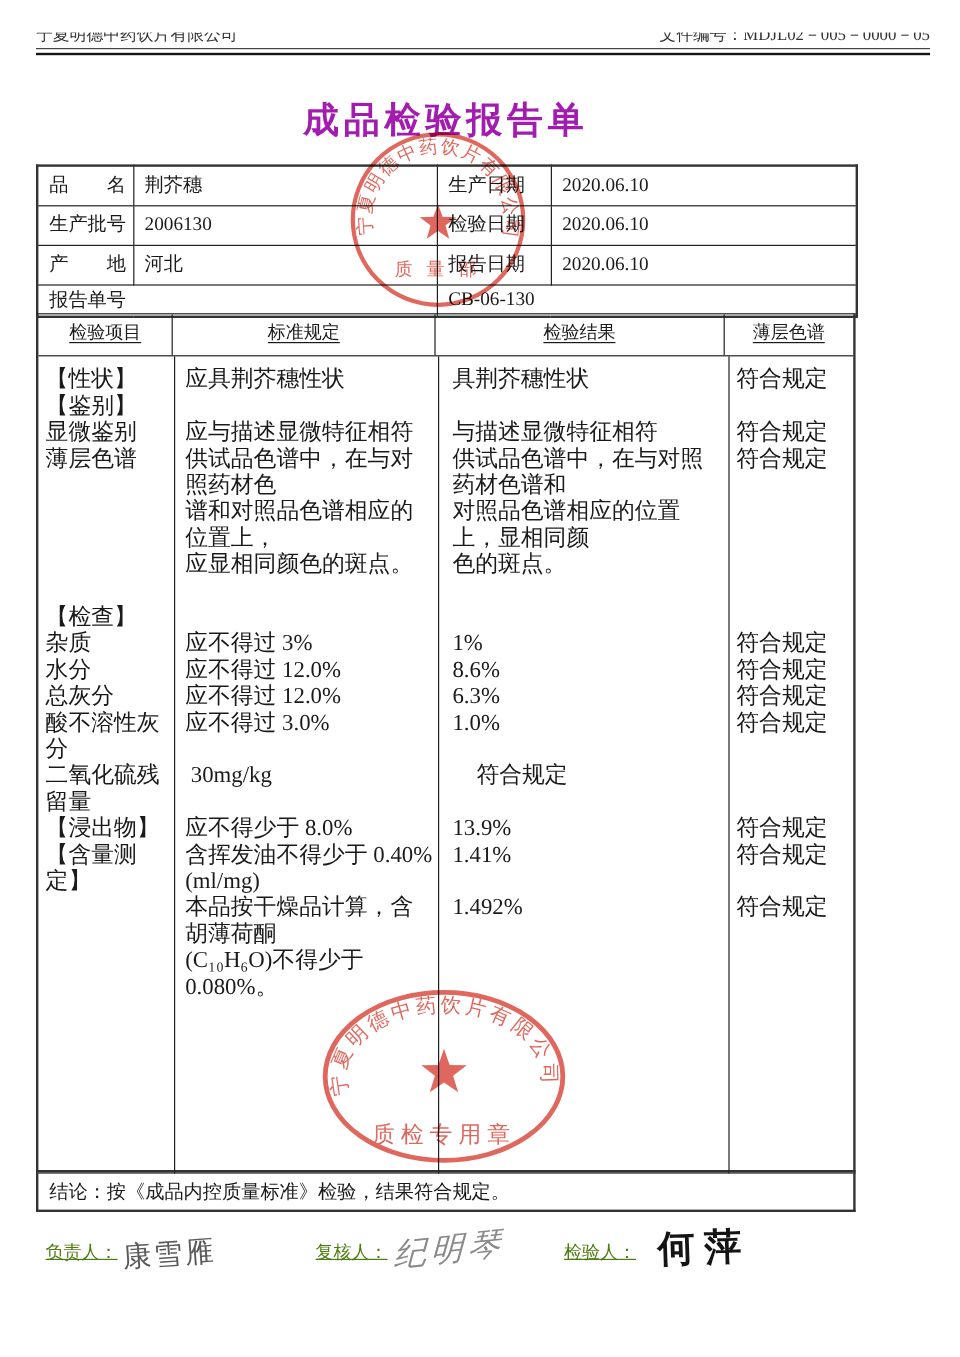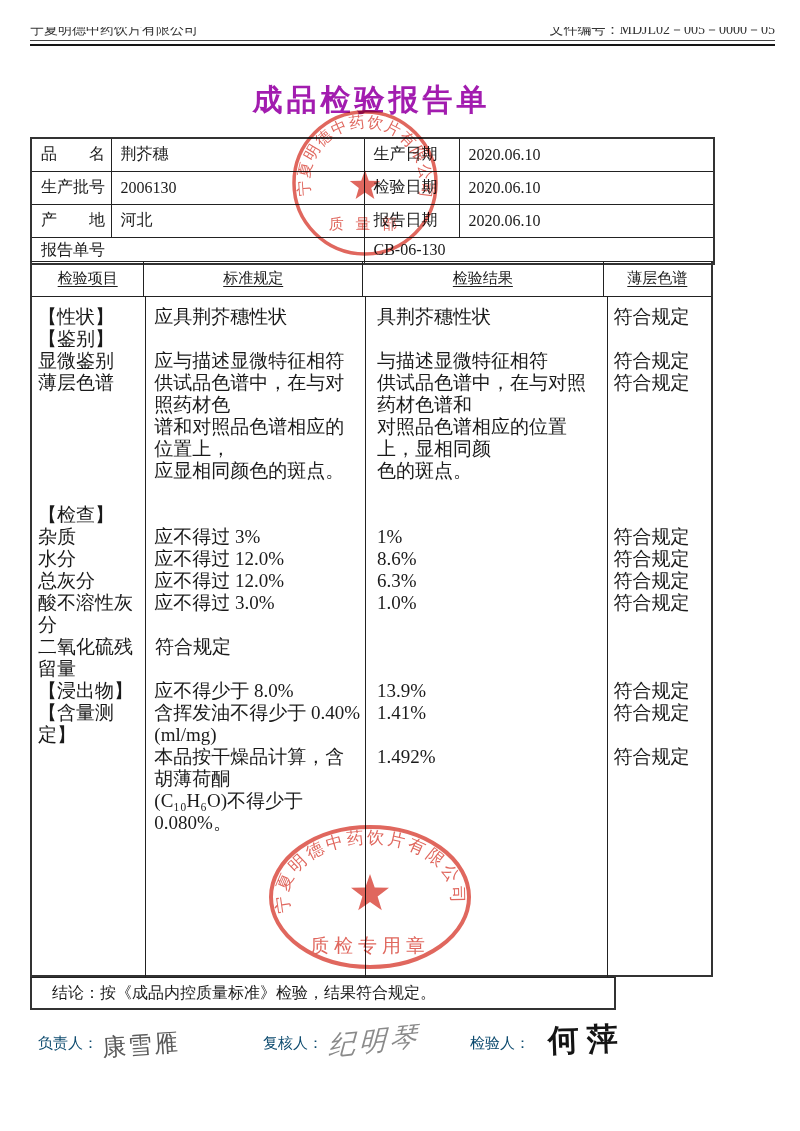--- a/index.html
+++ b/index.html
@@ -37,26 +37,26 @@
   .vline{position:absolute;top:0;bottom:0;width:1px;background:#222;}
   .vl1{left:113px;} .vl2{left:333px;} .vl3{left:575px;}
   .spec-row{display:flex;min-height:22px;line-height:22px;font-size:19px;}
   .spec-row.gap{margin-top:22px;align-items:flex-end;}
   .spec-row .cell{box-sizing:border-box;}
   .spec-row .c1{width:113px;padding-left:6px;}
   .spec-row .c2{width:220px;padding-left:10px;}
   .spec-row .c3{width:242px;padding-left:14px;}
   .spec-row .c4{width:108px;padding-left:10px;}
   
-  .conclusion-box{position:absolute;top:977px;left:30px;width:586px;height:33px;box-sizing:border-box;
+  .conclusion-box{position:absolute;top:977px;left:30px;width:683px;height:33px;box-sizing:border-box;
     border:2px solid #333;border-top:1px solid #222;display:flex;align-items:center;
-    font-size:16px;padding-left:20px;}
+    font-size:16px;padding-left:9px;}
   
   .signatures{position:absolute;top:1025px;left:30px;width:745px;height:60px;}
-  .sig-label{position:absolute;font-size:15px;top:9px;color:#0c4a6e;}
+  .sig-label{position:absolute;font-size:15px;top:9px;color:#4d7c0f;text-decoration:underline;}
   .sig-name{position:absolute;white-space:nowrap;}
   .name-resp{left:72px;top:4px;font-size:24px;color:#5a5a5a;transform:rotate(-4deg);letter-spacing:2px;}
   .name-rev{left:298px;top:-2px;font-size:27px;color:#8a8a8a;font-style:italic;transform:rotate(-6deg) skewX(-8deg);letter-spacing:4px;}
   .name-insp{left:518px;top:-6px;font-size:31px;color:#141414;font-weight:600;transform:rotate(-2deg);letter-spacing:8px;}
   
   .stamp{position:absolute;mix-blend-mode:multiply;opacity:0.82;}
   .stamp-top{left:290px;top:108px;}
   .stamp-bottom{left:255px;top:812px;}
 </style>
 </head>
@@ -199,20 +199,23 @@
         <div class="cell c2">
           <div>应不得过 3.0%</div>
         </div>
         <div class="cell c3">
           <div>1.0%</div>
         </div>
         <div class="cell c4">符合规定</div>
       </div>
       <div class="spec-row">
         <div class="cell c1">二氧化硫残留量</div>
+        <div class="cell c3">
+          <div>30mg/kg</div>
+        </div>
         <div class="cell c4">符合规定</div>
       </div>
       <div class="spec-row">
         <div class="cell c1">【浸出物】</div>
         <div class="cell c2">
           <div>应不得少于 8.0%</div>
         </div>
         <div class="cell c3">
           <div>13.9%</div>
         </div>

